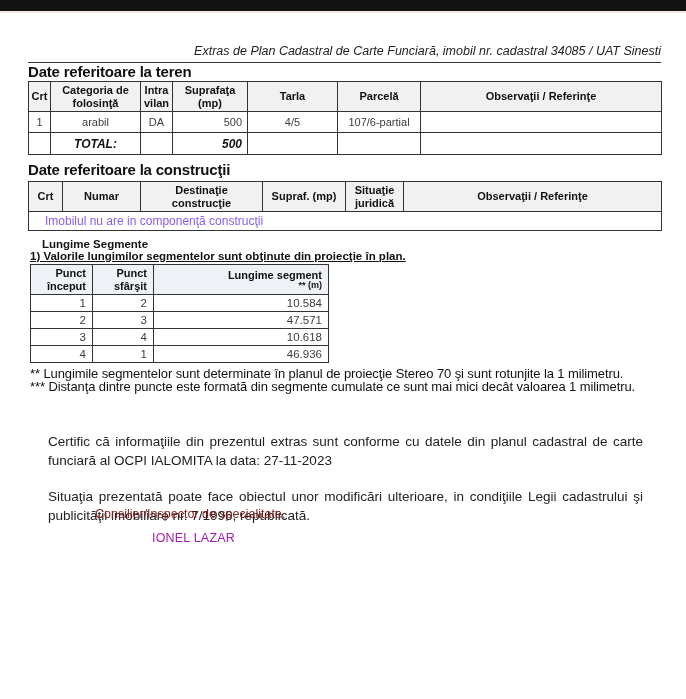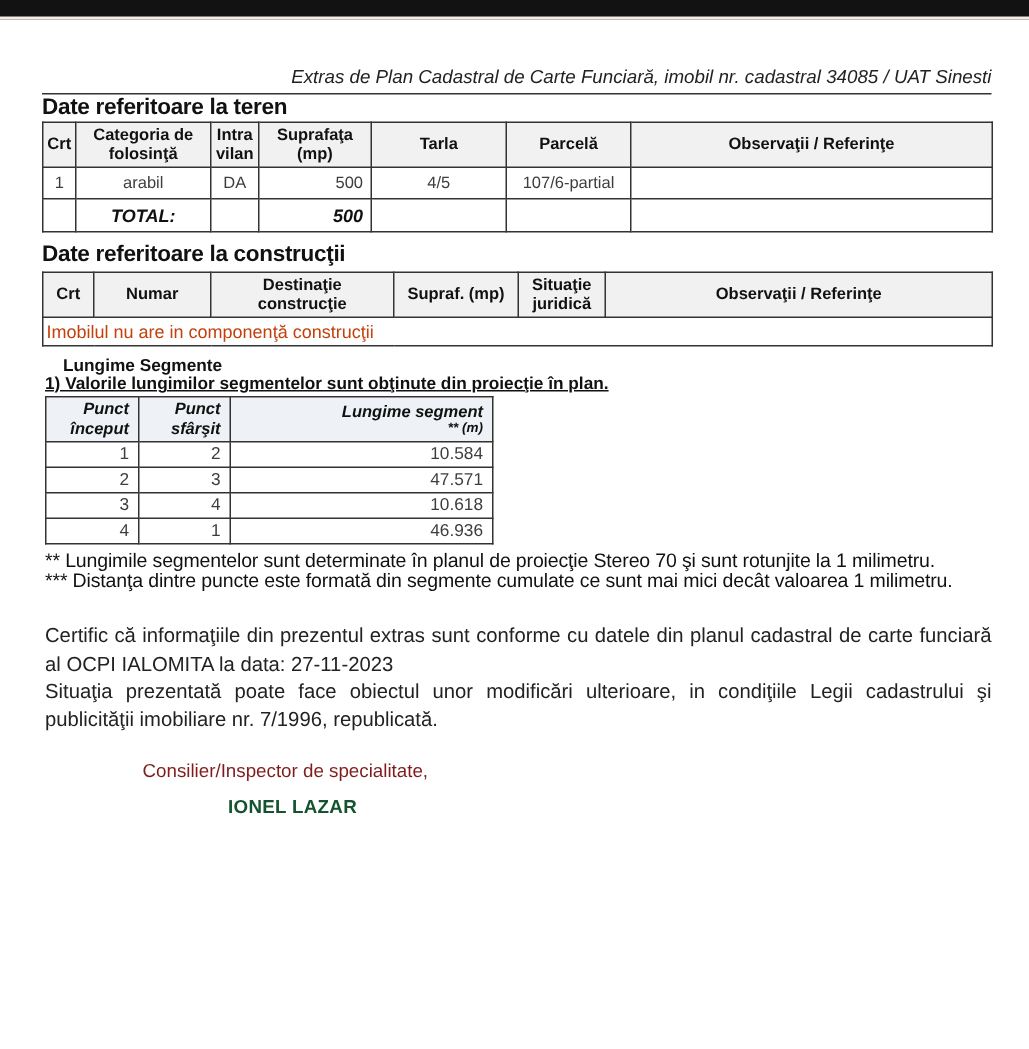--- a/index.html
+++ b/index.html
@@ -55,55 +55,55 @@
   #table-teren tr.head th { height: 29px; }
   #table-teren tr.data td { height: 21px; }
   #table-teren tr.total td { height: 22px; font-style: italic; }
   #table-teren td.c { text-align: center; }
   #table-teren td.r { text-align: right; }
   .total-label { font-weight: bold; color: #111; font-size: 12px; text-align: center; }
   .total-value { font-weight: bold; color: #111; font-size: 12px; text-align: right; }
 
   #table-constructii { position: absolute; top: 168px; left: 28px; width: 633px; }
   #table-constructii tr.head th { height: 29px; }
-  #table-constructii tr.note td { height: 18px; font-size: 12px; color: #c2410c; padding-left: 2px; }
+  #table-constructii tr.note td { height: 18px; font-size: 12px; color: #8b5cf6; padding-left: 16px; }
 
   #heading-segmente {
     position: absolute; left: 30px; top: 225px;
     font-size: 11.5px; font-weight: bold; color: #111; padding-left: 12px;
   }
   #segmente-note-1 {
     position: absolute; left: 30px; top: 237px;
     font-size: 11.5px; font-weight: bold; color: #111;
     text-decoration: underline;
   }
   #table-segmente { position: absolute; top: 251px; left: 30px; width: 298px; }
-  #table-segmente th { background: #eef1f5; text-align: right; padding-right: 6px; font-style: italic; }
+  #table-segmente th { background: #eef1f5; text-align: right; padding-right: 6px; }
   #table-segmente tr.head th { height: 27px; }
   #table-segmente td { height: 16px; text-align: right; padding-right: 6px; font-size: 11.5px; }
   .unit-sub { display: block; font-size: 9px; font-weight: bold; line-height: 9px; }
 
   .footnotes {
     position: absolute; left: 30px; top: 354px; width: 640px;
     font-size: 13px; font-weight: normal; color: #111; line-height: 13px;
     letter-spacing: -0.1px;
   }
   .certify {
     position: absolute; left: 30px; top: 402px; width: 631px;
     font-size: 13.5px; color: #222; line-height: 18.5px;
     text-align: justify;
   }
-  .certify p { margin: 0; }
+  .certify p { margin: 18px; }
   .sig-role {
     position: absolute; left: 95px; top: 494px;
     font-size: 12.5px; color: #7f1d1d;
   }
   .sig-name {
     position: absolute; left: 152px; top: 518px;
-    font-size: 12.5px; font-weight: bold; color: #14532d;
+    font-size: 12.5px; font-weight: normal; color: #a21caf;
     letter-spacing: 0.2px;
     text-align: center;
   }
 </style>
 </head>
 <body>
 
 <div class="letterbox-top"></div>
 
 <div class="doc">

